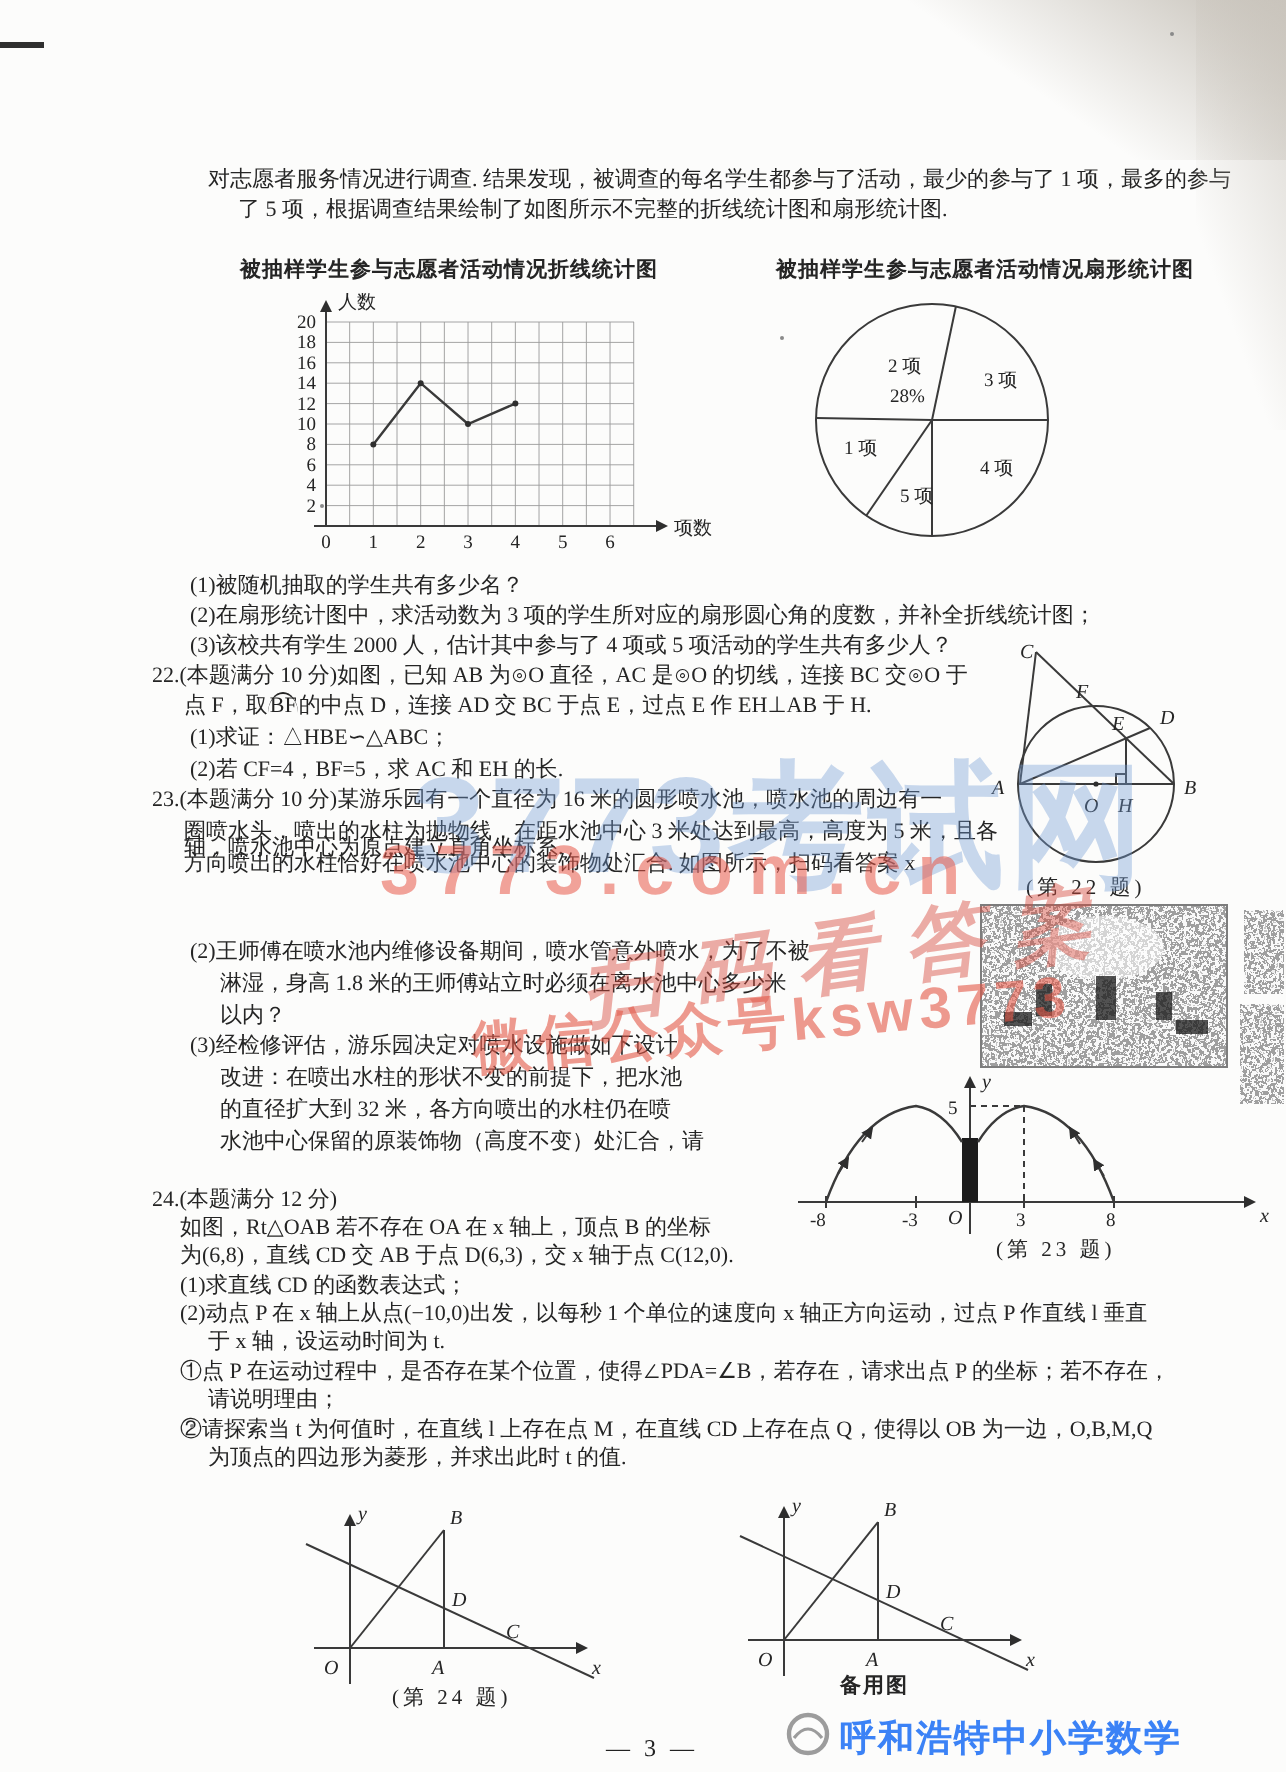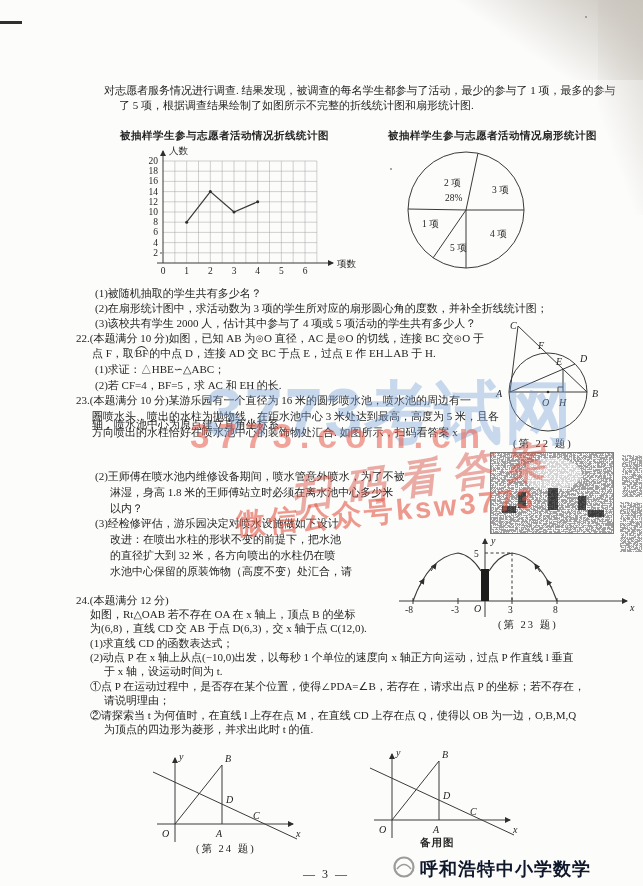--- a/index.html
+++ b/index.html
@@ -18,21 +18,21 @@
   .grid line{stroke:#9a9a9a;stroke-width:0.45;}
   .wm{position:absolute;white-space:nowrap;font-family:"Liberation Sans",sans-serif;font-weight:bold;
       pointer-events:none;z-index:6;}
   #wm-blue{left:205px;top:368px;font-size:68px;letter-spacing:2px;color:rgba(112,156,214,0.38);}
   #wm-url{left:190px;top:416px;font-size:35px;letter-spacing:8px;color:rgba(231,88,72,0.55);}
   #wm-script{left:290px;top:450px;font-size:40px;letter-spacing:14px;color:rgba(214,74,60,0.45);
              transform:rotate(-8deg);font-family:"Liberation Serif",serif;font-style:italic;}
   #wm-wechat{left:236px;top:492px;font-size:29px;letter-spacing:3px;color:rgba(226,86,70,0.6);
              transform:rotate(-5deg);}
   .artifact{position:absolute;z-index:1;}
-  #footer-brand{position:absolute;left:392px;top:851px;z-index:4;color:#0f172a;
+  #footer-brand{position:absolute;left:392px;top:851px;z-index:4;color:#3b82f6;
                 font-family:"Liberation Sans",sans-serif;font-weight:bold;font-size:18px;letter-spacing:1px;}
   #footer-brand svg{position:relative;top:4px;margin-right:4px;}
   #page-number{position:absolute;left:303px;top:867px;font-size:12px;letter-spacing:2px;z-index:4;}
   .dot{position:absolute;width:2px;height:2px;background:#8a8a8a;border-radius:50%;z-index:1;}
 </style>
 </head>
 <body>
 
 <div id="sheet">
 

